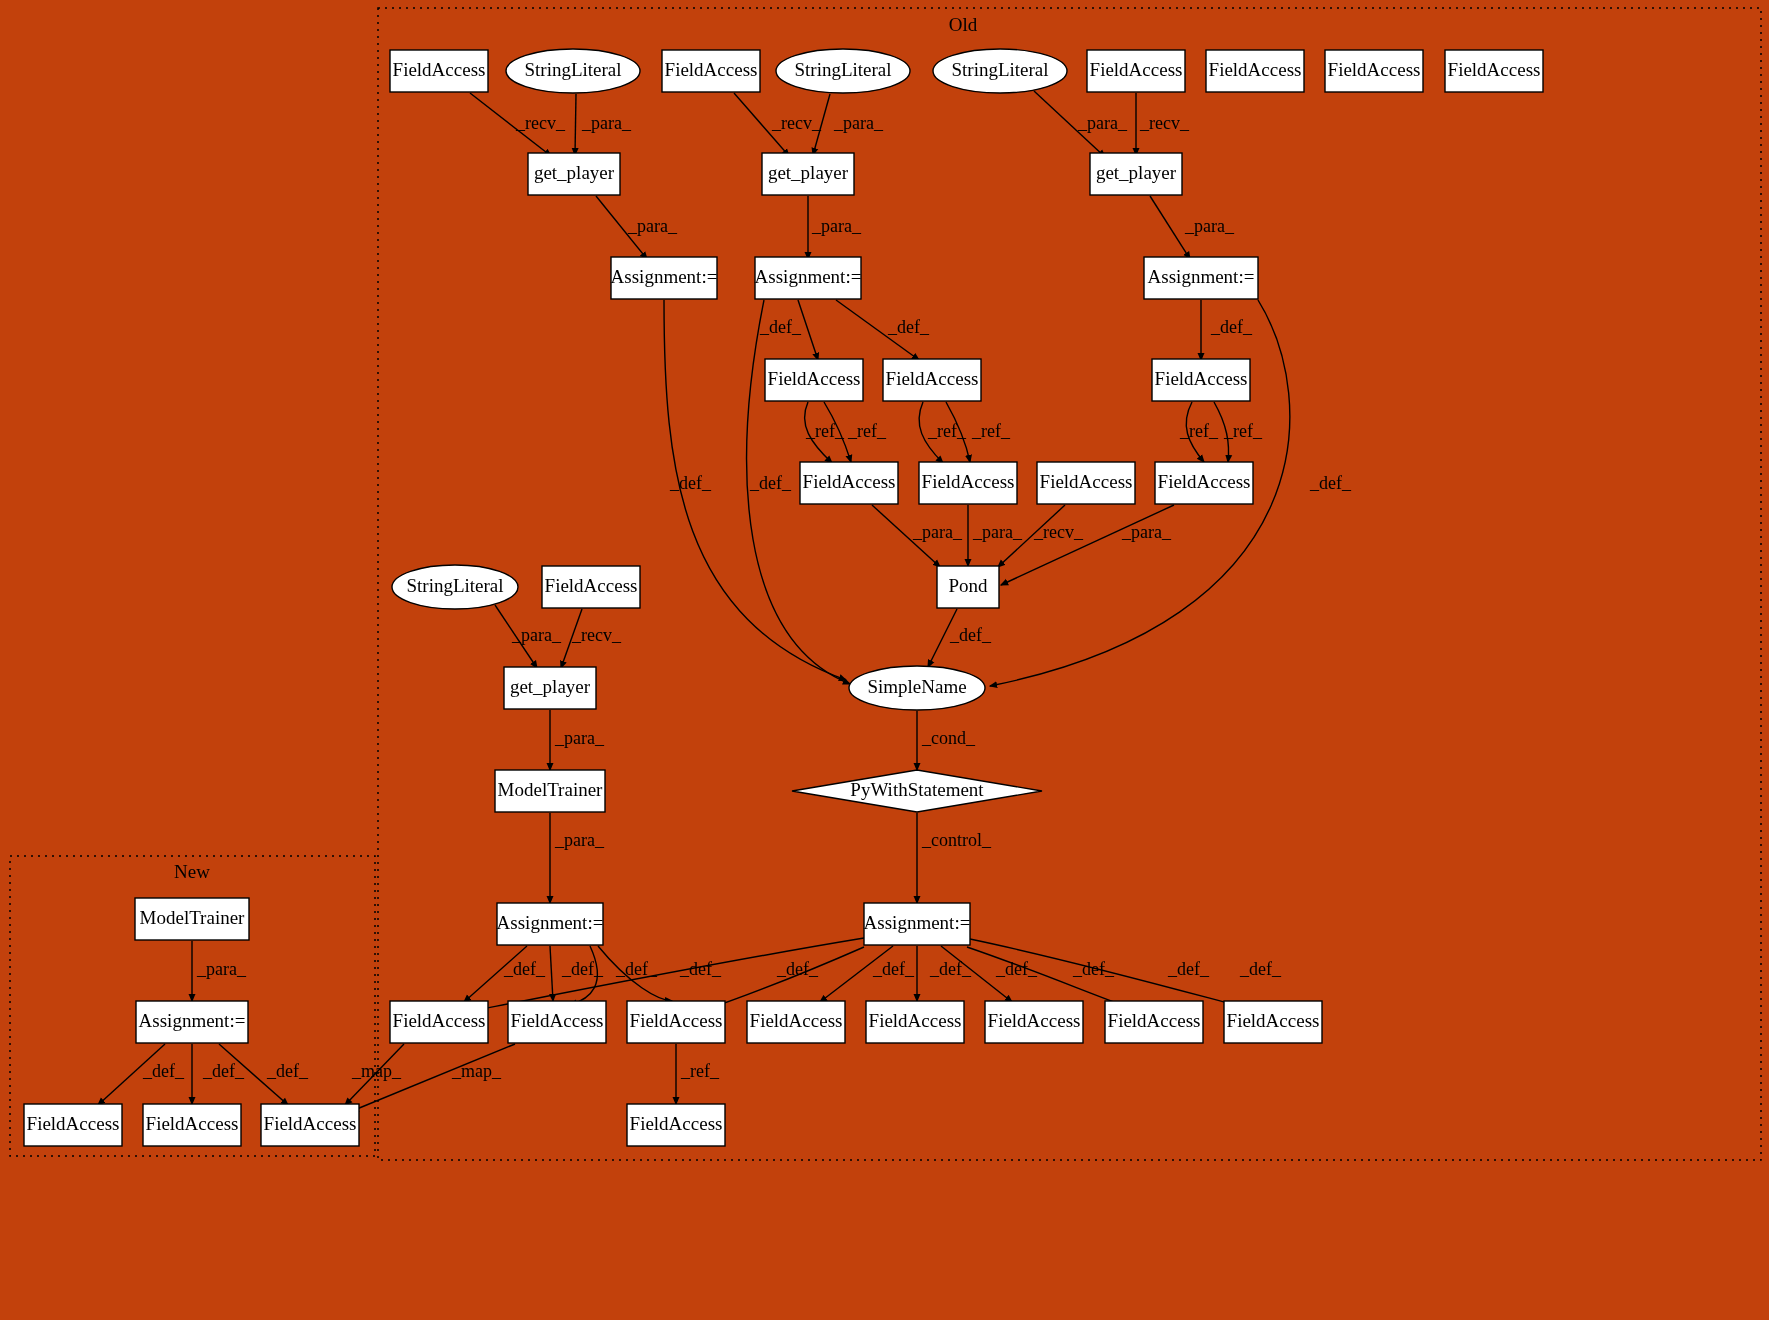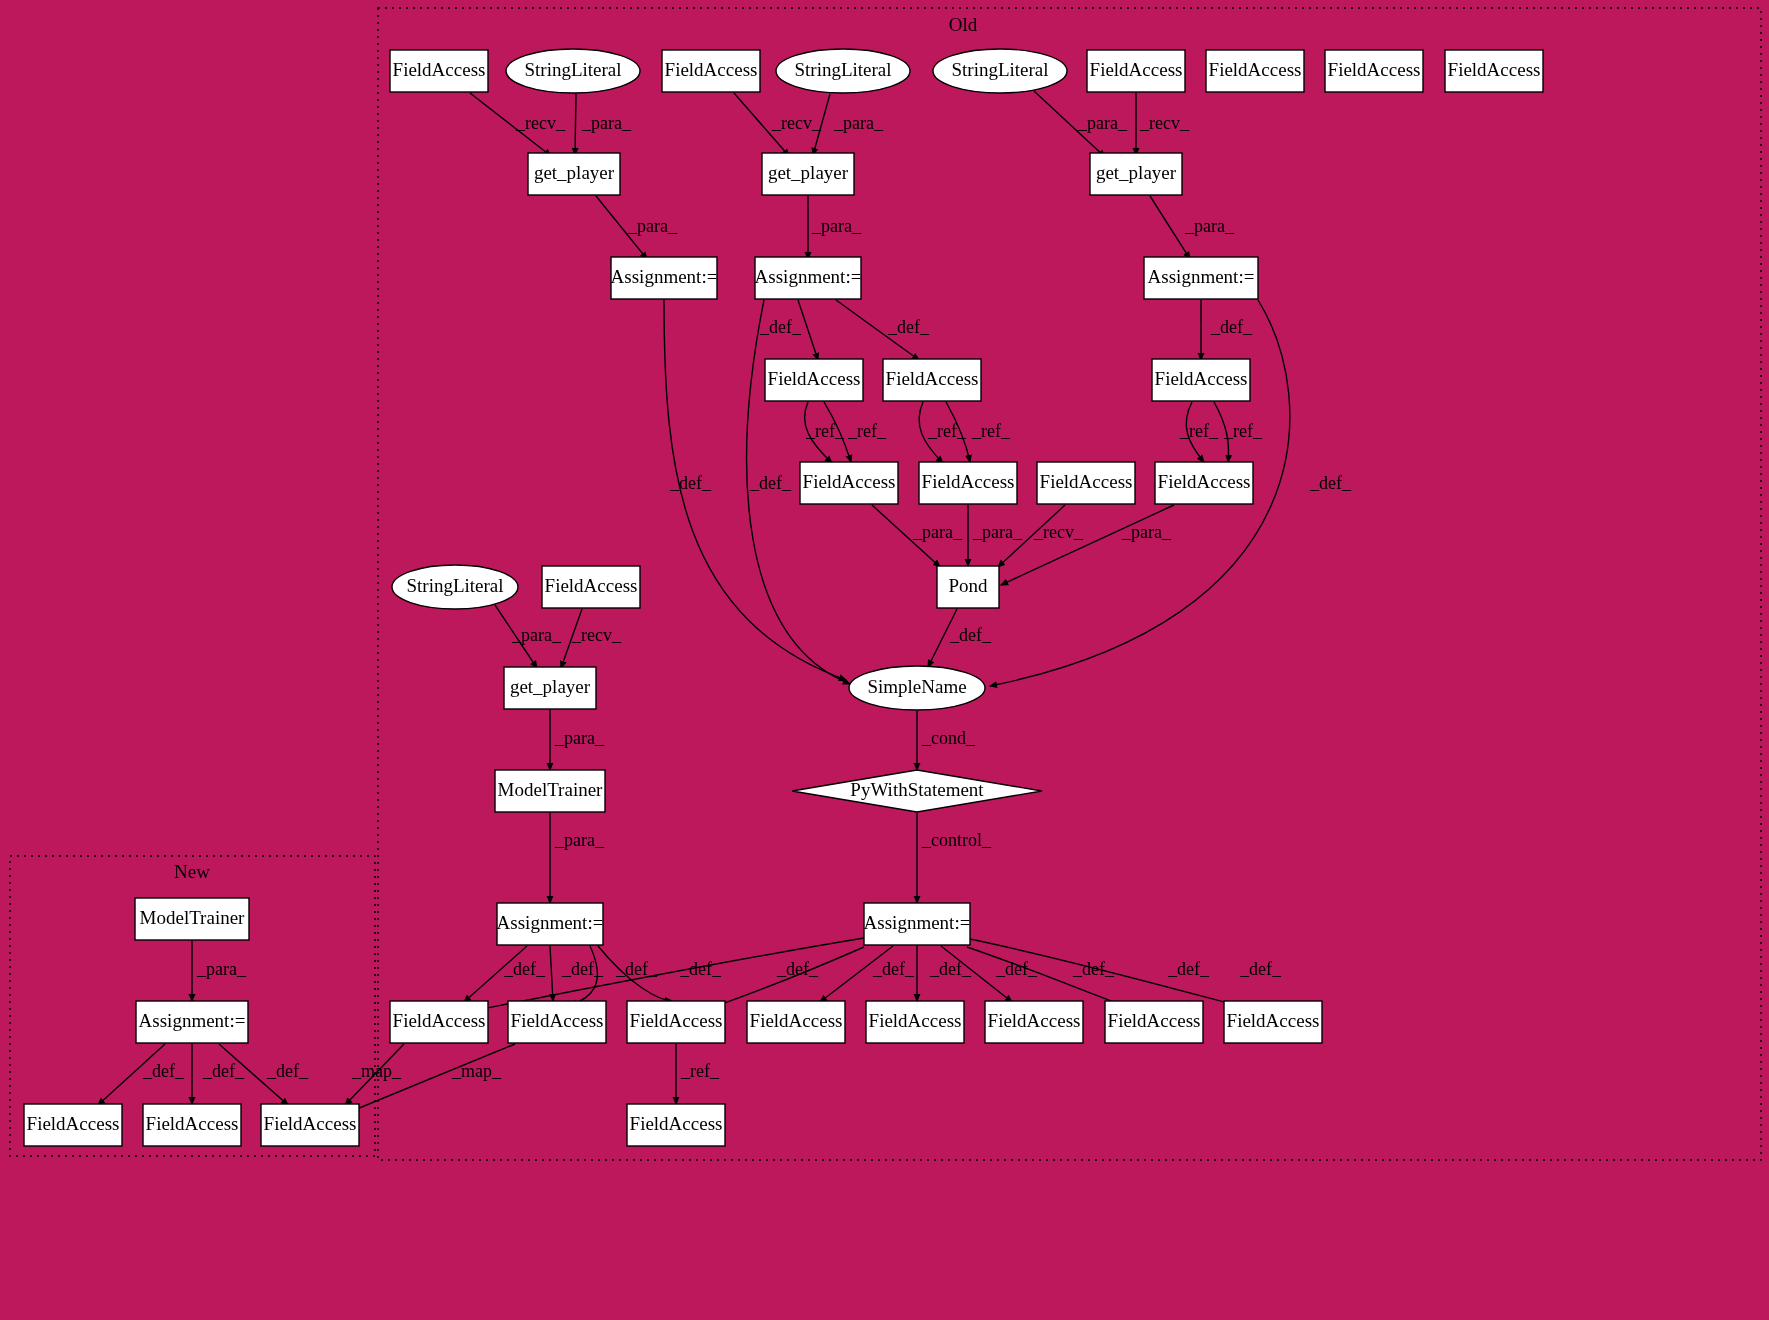--- a/index.html
+++ b/index.html
@@ -4,21 +4,21 @@
 <style>
   html, body {
     margin: 0;
     padding: 0;
     background: #ffffff;
   }
   #stage {
     position: relative;
     width: 1769px;
     height: 1320px;
-    background: #be185d;
+    background: #c2410c;
     font-family: "Liberation Serif", "DejaVu Serif", serif;
   }
   svg#graph {
     position: absolute;
     top: 0;
     left: 0;
     width: 1769px;
     height: 1320px;
     overflow: visible;
   }

